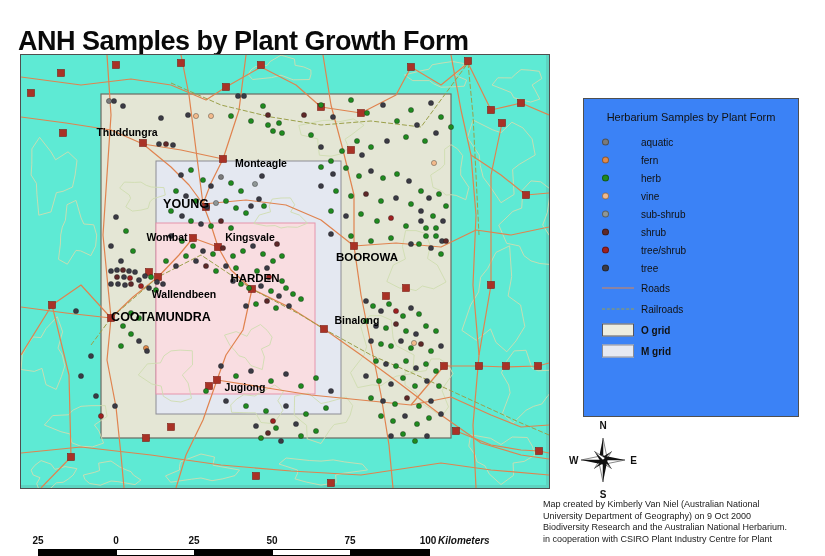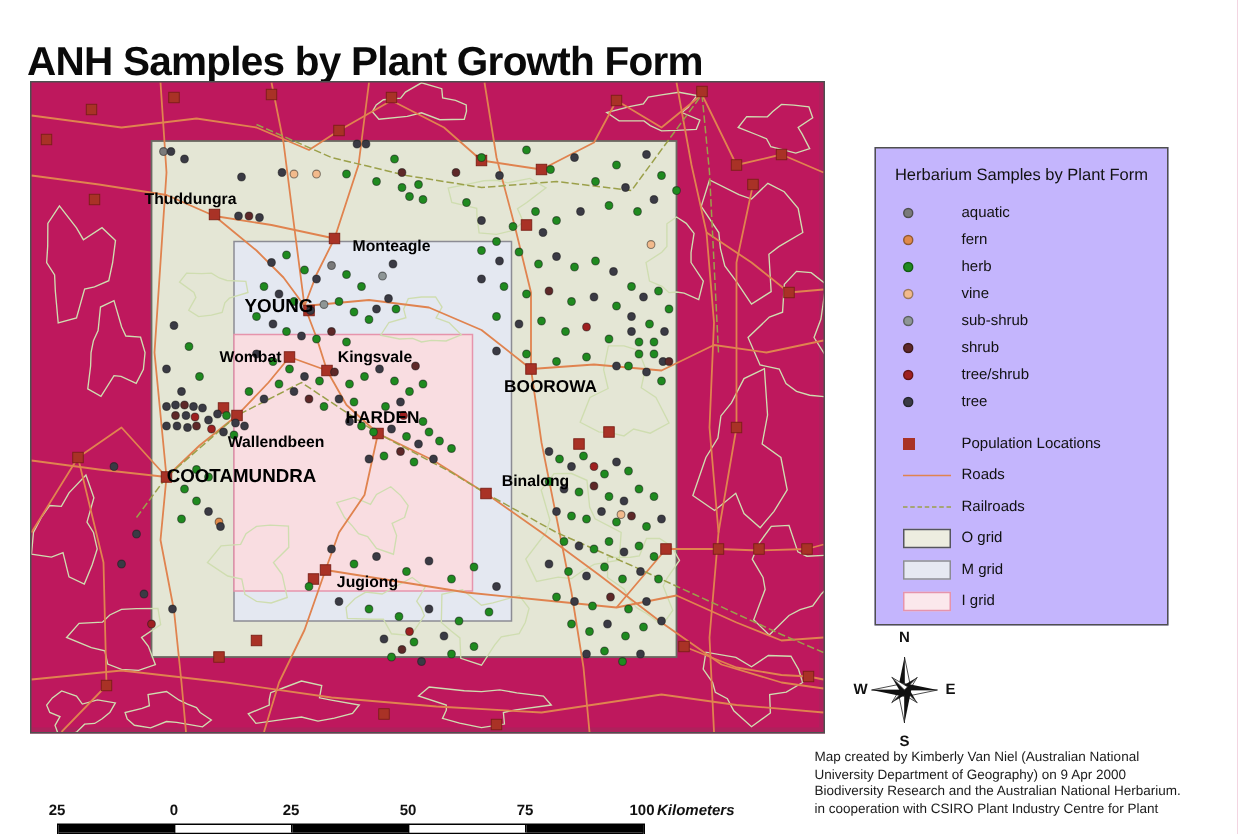--- a/index.html
+++ b/index.html
@@ -1,32 +1,32 @@
 <!DOCTYPE html>
 <html><head>
 <meta charset="utf-8">
 <style>
   html,body{margin:0;padding:0;background:#fff;}
   .page{position:relative;width:825px;height:556px;background:#ffffff;overflow:hidden;
         font-family:"Liberation Sans",sans-serif;}
   .title{position:absolute;left:18px;top:8px;font-size:27px;font-weight:bold;color:#0a0a0a;
          letter-spacing:-0.5px;}
   .map-frame{position:absolute;left:20px;top:54px;width:528px;height:433px;
-             border:1.5px solid #4f4f4f;background:#be185d;
+             border:1.5px solid #4f4f4f;background:#5eead4;
              box-shadow:inset -3px -3px 0 rgba(90,90,90,0.15);}
   .map-frame svg{position:absolute;left:0;top:0;}
-  .legend-box{position:absolute;left:583px;top:98px;width:196px;height:319px;background:#c4b5fd;
+  .legend-box{position:absolute;left:583px;top:98px;width:216px;height:319px;background:#3b82f6;
               border:1.2px solid #4f4f4f;box-sizing:border-box;padding:12px 0 0 0;}
   .legend-title{font-size:11px;color:#111;text-align:center;margin-bottom:10px;}
   .legend-row{position:relative;height:18px;}
   .legend-row.tall{height:21px;}
   .legend-swatch{position:absolute;left:18px;top:50%;transform:translateY(-50%);}
   .legend-label{position:absolute;left:57px;top:50%;transform:translateY(-50%);
                 font-size:10px;color:#111;white-space:nowrap;}
-  .legend-label.bold{font-weight:normal;}
+  .legend-label.bold{font-weight:bold;}
   .lg-dot{width:7px;height:7px;border-radius:50%;border:1px solid rgba(0,0,0,0.35);box-sizing:border-box;}
   .lg-sq{width:8px;height:8px;}
   .lg-line{width:32px;height:0;border-top:1.6px solid;}
   .lg-line.dashed{border-top-style:dashed;}
   .lg-rect{width:32px;height:13px;border:1px solid;box-sizing:border-box;}
   .north{position:absolute;left:569px;top:420px;width:68px;height:80px;}
   .north .dir{position:absolute;font-size:10px;font-weight:bold;color:#111;}
   .north .n{left:50%;top:0;transform:translateX(-50%);}
   .north .s{left:50%;bottom:0;transform:translateX(-50%);}
   .north .w{left:0;top:50%;transform:translateY(-50%);}
@@ -478,43 +478,35 @@
           <span class="legend-label">shrub</span>
         </div>
         <div class="legend-row">
           <span class="legend-swatch lg-dot" style="background:#9E2020"></span>
           <span class="legend-label">tree/shrub</span>
         </div>
         <div class="legend-row">
           <span class="legend-swatch lg-dot" style="background:#3A3A44"></span>
           <span class="legend-label">tree</span>
         </div>
-        <div class="legend-row tall" style="margin-top: 8px;">
-          <span class="legend-swatch lg-sq" style="background:#A93226"></span>
-          <span class="legend-label">Population Locations</span>
-        </div>
         <div class="legend-row tall">
           <span class="legend-swatch lg-line" style="border-top-color:#E0834F"></span>
           <span class="legend-label">Roads</span>
         </div>
         <div class="legend-row tall">
           <span class="legend-swatch lg-line dashed" style="border-top-color:#9BA04A"></span>
           <span class="legend-label">Railroads</span>
         </div>
         <div class="legend-row tall">
           <span class="legend-swatch lg-rect" style="background:#EDEDE0;border-color:#55555E"></span>
           <span class="legend-label bold">O grid</span>
         </div>
         <div class="legend-row tall">
           <span class="legend-swatch lg-rect" style="background:#E6E9F2;border-color:#8C8C94"></span>
           <span class="legend-label bold">M grid</span>
-        </div>
-        <div class="legend-row tall">
-          <span class="legend-swatch lg-rect" style="background:#FBE8EC;border-color:#E694AC"></span>
-          <span class="legend-label bold">I grid</span>
         </div>
       </div>
 </div>
 
 <div class="north">
   <span class="dir n">N</span>
   <span class="dir s">S</span>
   <span class="dir w">W</span>
   <span class="dir e">E</span>
   <svg id="compass-svg" width="48" height="48" viewBox="-24 -24 48 48">
@@ -548,18 +540,18 @@
         <span class="sb-unit" style="left: 403px; font-style: italic;">Kilometers</span>
       </div>
   <div class="sb-bar" id="sb-bar">
         <div class="sb-row"><span class="sb-cell" style="background: rgb(0, 0, 0);"></span><span class="sb-cell" style="background: rgb(255, 255, 255);"></span><span class="sb-cell" style="background: rgb(0, 0, 0);"></span><span class="sb-cell" style="background: rgb(255, 255, 255);"></span><span class="sb-cell" style="background: rgb(0, 0, 0);"></span></div>
         <div class="sb-row"><span class="sb-cell" style="background: rgb(255, 255, 255);"></span><span class="sb-cell" style="background: rgb(0, 0, 0);"></span><span class="sb-cell" style="background: rgb(255, 255, 255);"></span><span class="sb-cell" style="background: rgb(0, 0, 0);"></span><span class="sb-cell" style="background: rgb(255, 255, 255);"></span></div>
       </div>
 </div>
 
 <div class="credits">
   <div>Map created by Kimberly Van Niel (Australian National</div>
-  <div>University Department of Geography) on 9 Apr 2000</div>
+  <div>University Department of Geography) on 9 Oct 2000</div>
   <div>Biodiversity Research and the Australian National Herbarium.</div>
   <div>in cooperation with CSIRO Plant Industry Centre for Plant</div>
 </div>
 
 </div>
 
 </body></html>

